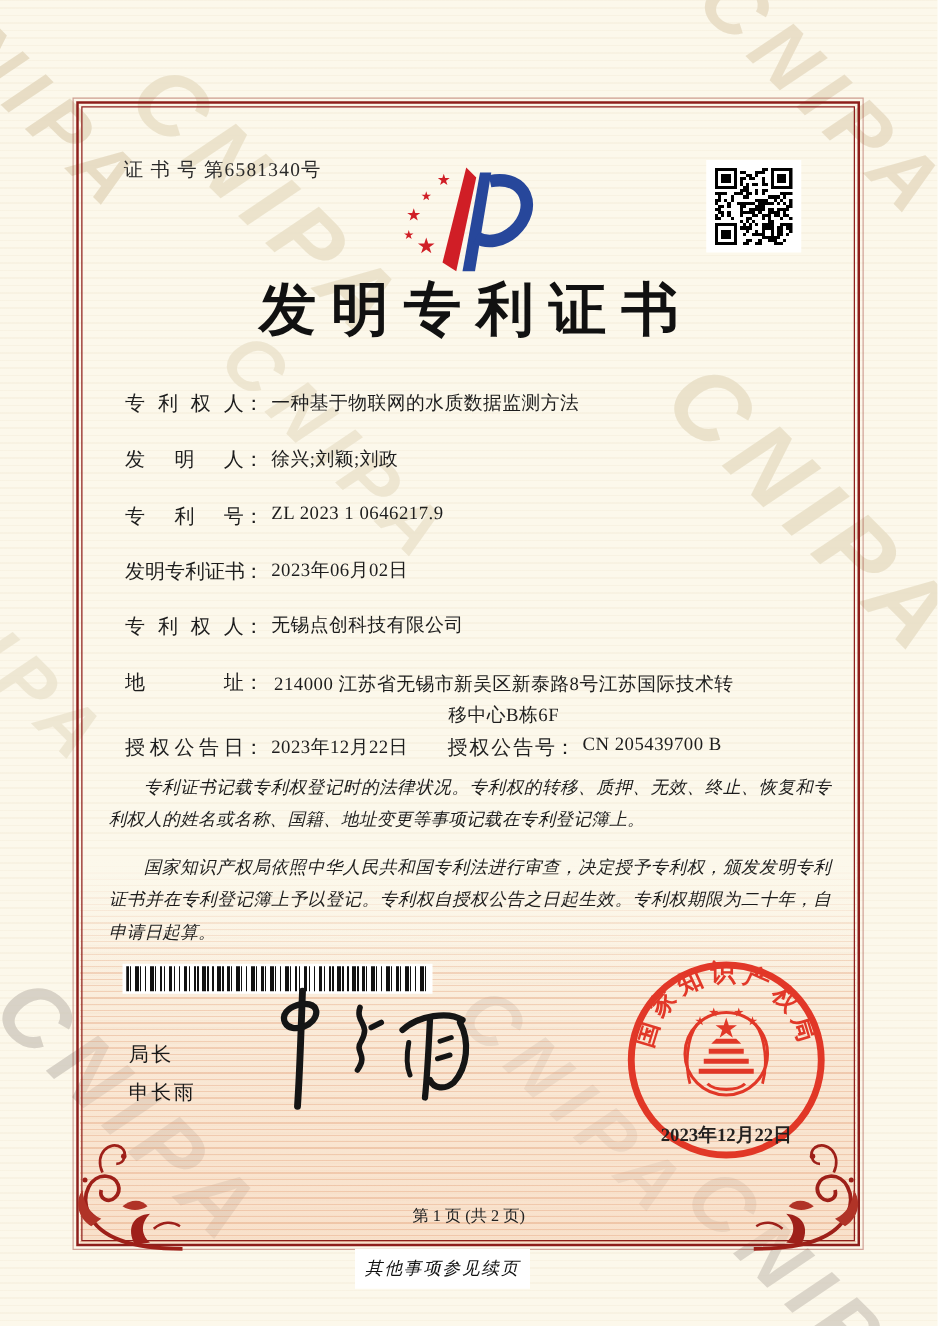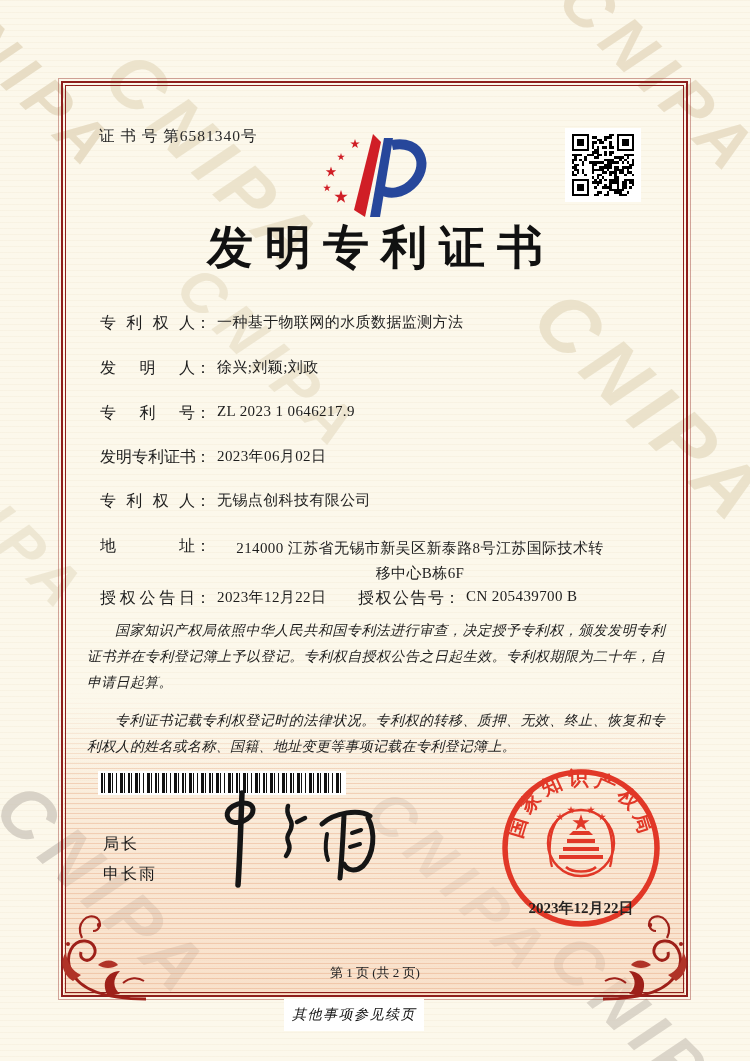--- a/index.html
+++ b/index.html
@@ -55,21 +55,21 @@
     letter-spacing:12px; text-indent:12px;
   }
   
   .row { position:absolute; left:100px; white-space:nowrap; color:#1d1d1d; }
   .lbl {
     display:inline-block; width:95px; font-size:16px; color:#1d1d1d;
     text-align:justify; text-align-last:justify; vertical-align:top;
   }
   .colon { display:inline-block; font-size:16px; vertical-align:top; margin-right:6px; }
   .val { display:inline-block; font-size:15px; vertical-align:top; letter-spacing:0.4px;text-align:center; }
-  .val-addr { width:372px; white-space:normal; line-height:1.65;margin-left:17px; }
+  .val-addr { width:372px; white-space:normal; line-height:1.65; }
   .row-name   { top:313px; } .row-inv  { top:358px; }
   .row-patno  { top:403px; } .row-file { top:447px; }
   .row-owner  { top:491px; } .row-addr { top:536px; }
   .row-grant  { top:588px; }
   .grant-right { position:absolute; left:258px; top:0; white-space:nowrap; }
   .lbl5 { width:86px; }
   
   .paras { position:absolute; left:87px; top:618px; width:578px; }
   .paras p {
     font-size:14px; line-height:1.86; letter-spacing:0.3px; color:#1c1c1c;
@@ -385,22 +385,22 @@
     <span class="lbl">地址</span><span class="colon">：</span><span class="val val-addr">214000 江苏省无锡市新吴区新泰路8号江苏国际技术转移中心B栋6F</span>
   </div>
   <div class="row row-grant">
     <span class="lbl">授权公告日</span><span class="colon">：</span><span class="val">2023年12月22日</span>
     <span class="grant-right">
       <span class="lbl lbl5">授权公告号</span><span class="colon">：</span><span class="val">CN 205439700 B</span>
     </span>
   </div>
 
   <div class="paras">
+    <p>专利证书记载专利权登记时的法律状况。专利权的转移、质押、无效、终止、恢复和专利权人的姓名或名称、国籍、地址变更等事项记载在专利登记簿上。</p>
     <p>国家知识产权局依照中华人民共和国专利法进行审查，决定授予专利权，颁发发明专利证书并在专利登记簿上予以登记。专利权自授权公告之日起生效。专利权期限为二十年，自申请日起算。</p>
-    <p>专利证书记载专利权登记时的法律状况。专利权的转移、质押、无效、终止、恢复和专利权人的姓名或名称、国籍、地址变更等事项记载在专利登记簿上。</p>
   </div>
 
   <div class="barcode">
       <div class="bars"></div>
     </div>
 
   <div class="signer-title">局长</div>
   <div class="signer-name">申长雨</div>
 
   <div class="signature">

